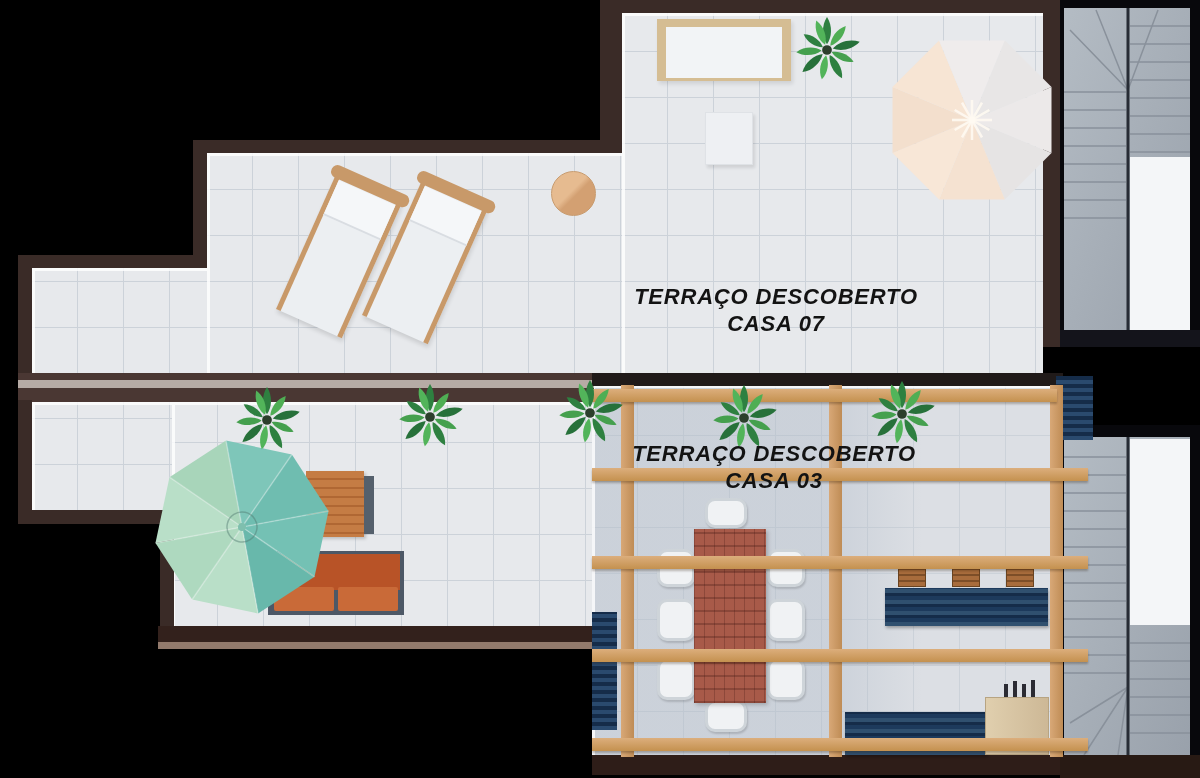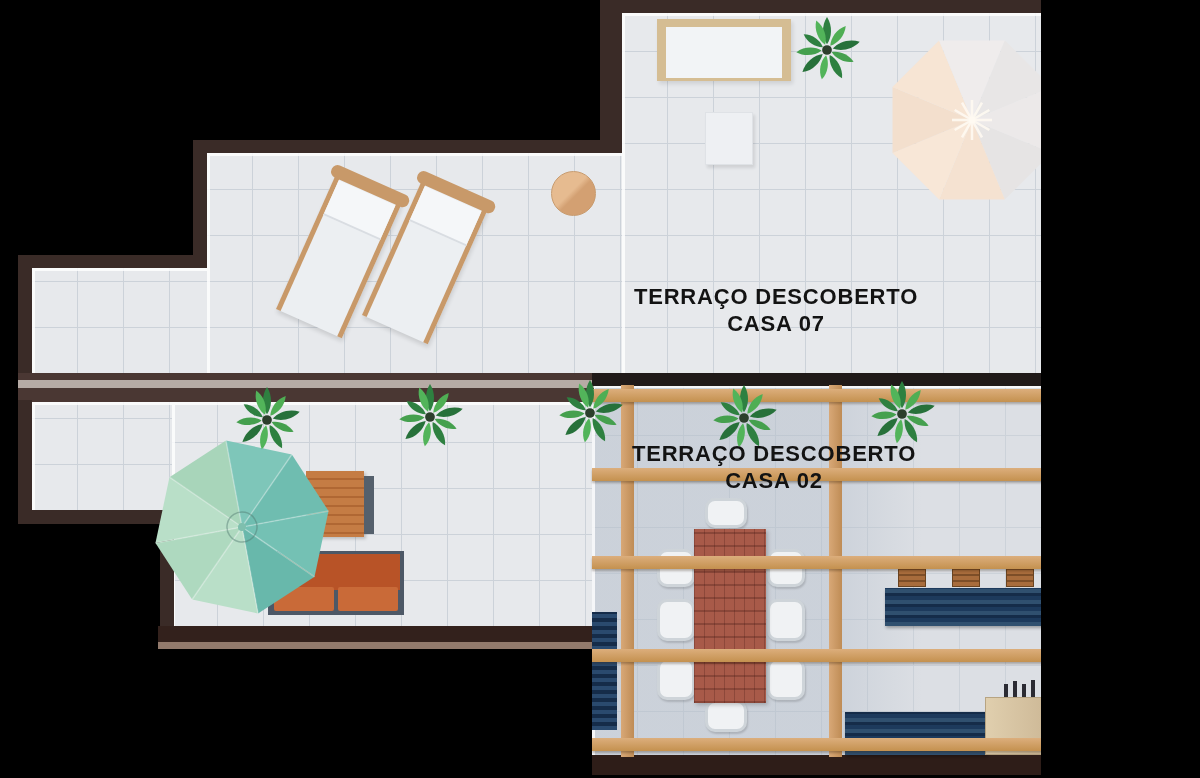--- a/index.html
+++ b/index.html
@@ -1,17 +1,17 @@
 <!DOCTYPE html>
 <html style="--background: #000000; --wall-dark: #3a2b27; --wall-mid: #4a3733; --wall-stripe: #c9c0ba; --wall-bottom: #33211c; --floor: #e7e9ec; --floor-shaded: #dcdfe4; --floor-line: #ccd2d9; --pergola-wood: #d2a06f; --plant-dark: #2e8040; --plant-light: #4fae54; --umbrella-teal: #72bfb2; --umbrella-mint: #b4dcc3; --umbrella-peach: #f6e3d2; --umbrella-gray: #e8e6e6; --lounger-wood: #c89969; --fabric-white: #eceff2; --wicker: #d5bd93; --sofa-orange: #c05b30; --sofa-frame: #4d5866; --table-wood: #c1763f; --dining-wood: #a85a49; --counter-navy: #23395b; --cabinet-beige: #d9c7a6; --stairs-granite: #a9b1ba; --stairs-white: #f4f6f8; --label: #131313;"><head>
 <meta charset="utf-8">
 <style>
   html,body{margin:0;padding:0;background:#000;}
-  #stage{position:relative;width:1041px;height:778px;background:var(--background,#000);
-         overflow:hidden;font-family:"Liberation Sans",sans-serif;}
+  #stage{position:relative;width:1200px;height:778px;background:var(--background,#000);
+         overflow:hidden;font-family:"Liberation Sans",sans-serif;font-style:italic;}
   #stage *{position:absolute;box-sizing:border-box;}
 
   
   .floor{z-index:1;background-color:var(--floor,#e7e9ec);
     background-image:
       repeating-linear-gradient(0deg, transparent 0 45px, var(--floor-line,#ccd2d9) 45px 46px),
       repeating-linear-gradient(90deg, transparent 0 45px, var(--floor-line,#ccd2d9) 45px 46px);
     box-shadow:inset 3px 3px 0 rgba(255,255,255,.8);}
   .floor.shaded{background-color:var(--floor-shaded,#dcdfe4);
     background-image:
@@ -295,16 +295,16 @@
   <svg class="plant" style="left:867px;top:379px;" viewBox="-36 -36 72 72">
       <use href="#plant-sym"></use>
     </svg>
 
   <div class="plan-label" style="left:616px;top:283px;">
     <div style="position:static;">TERRAÇO DESCOBERTO</div>
     <div style="position:static;">CASA 07</div>
   </div>
   <div class="plan-label" style="left:614px;top:440px;">
     <div style="position:static;">TERRAÇO DESCOBERTO</div>
-    <div style="position:static;">CASA 02</div>
+    <div style="position:static;">CASA 03</div>
   </div>
 
 </div>
 
 </body></html>

